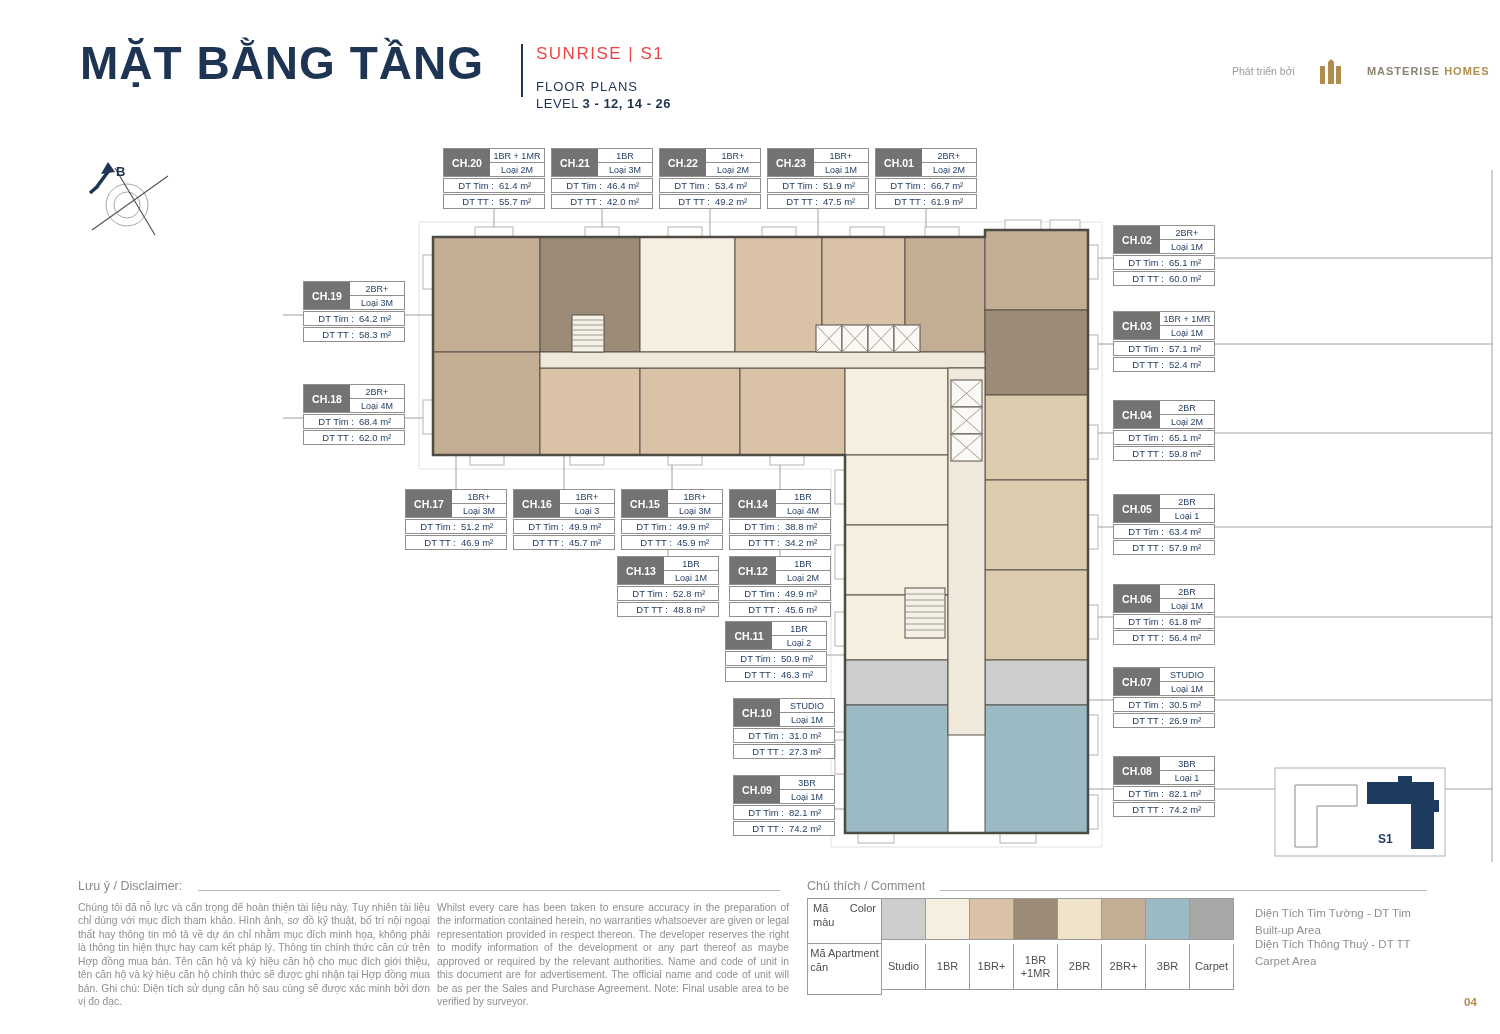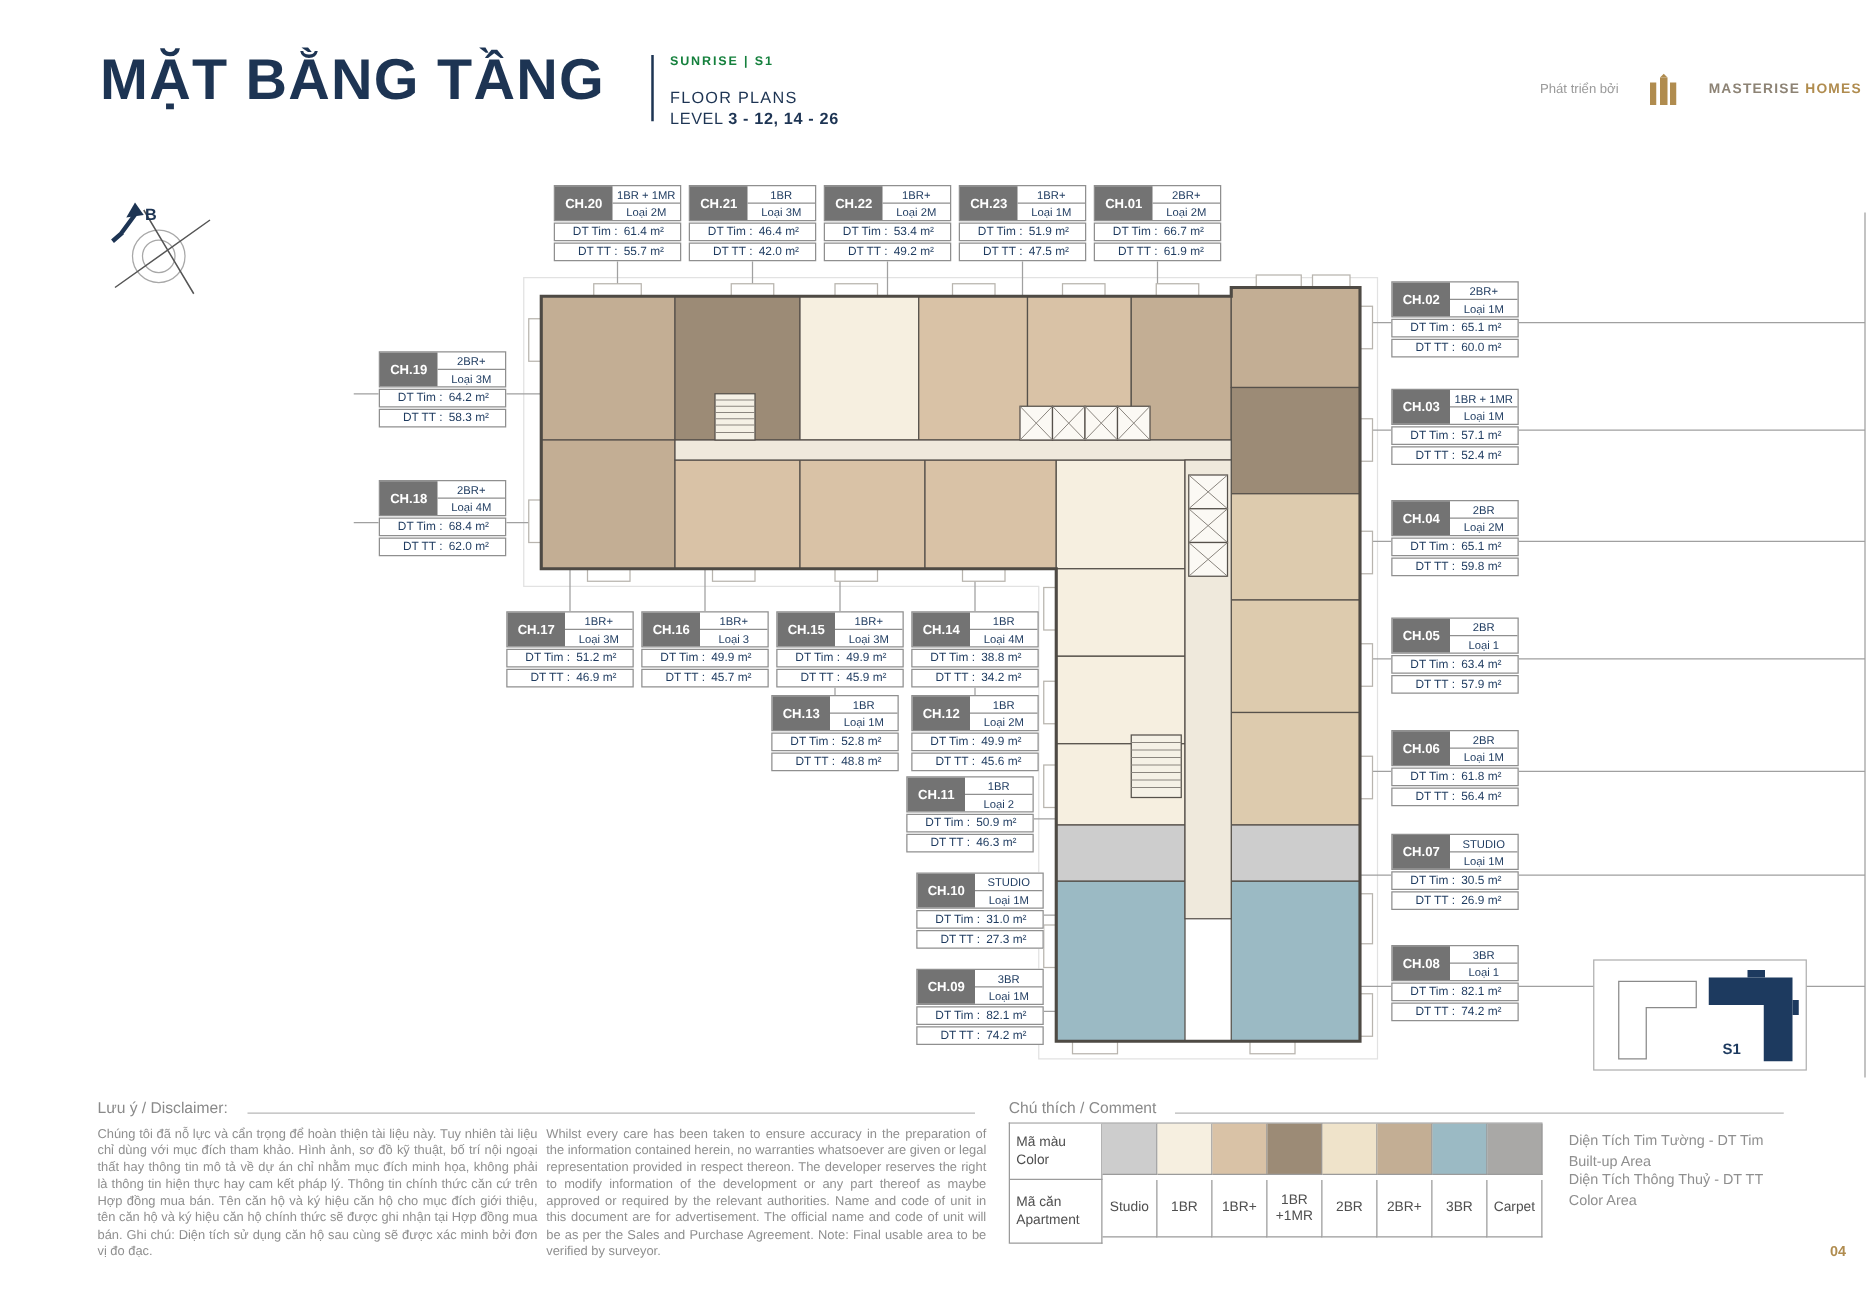--- a/index.html
+++ b/index.html
@@ -3,21 +3,21 @@
 <meta charset="utf-8">
 <style>
   html,body{margin:0;padding:0}
   body{width:1500px;height:1034px;position:relative;background:#fff;
        font-family:"Liberation Sans",sans-serif;overflow:hidden}
   
   .page-title{position:absolute;left:80px;top:36px;font-size:46px;font-weight:800;
               color:#1d3453;letter-spacing:1px;white-space:nowrap}
   .hdr-divider{position:absolute;left:521px;top:44px;width:2px;height:53px;background:#1d3453}
   .hdr-sub{position:absolute;left:536px;top:43px;line-height:1.35}
-  .hdr-project{font-size:10px;font-weight:700;letter-spacing:1.5px;color:#15803d}
+  .hdr-project{font-size:17px;font-weight:400;letter-spacing:1.5px;color:#ef4444}
   .hdr-floorplans{font-size:13px;letter-spacing:1px;color:#1d3453;margin-top:12px}
   .hdr-level{font-size:13px;letter-spacing:.5px;color:#1d3453}
   .hdr-level b{font-weight:700}
   .dev-logo{position:absolute;left:1232px;top:58px;display:flex;align-items:center;gap:24px}
   .dev-prefix{font-size:10.5px;color:#9a9a9a}
   .brand{font-size:11px;font-weight:700;letter-spacing:1px;color:#8d8375;white-space:nowrap}
   .brand .gold{color:#b08c4f}
   
   .unit-card{position:absolute;width:102px;background:#fff;color:#1d3a5f;z-index:3}
   .uc-top{display:flex;border:1px solid #8f8f8f;height:27px;background:#fff}
@@ -34,21 +34,21 @@
   
   .sec-head{position:absolute;font-size:12.5px;color:#8a8a8a;white-space:nowrap}
   .rule{position:absolute;height:1px;background:#b8b8b8}
   .disc{position:absolute;width:352px;font-size:10.3px;line-height:1.31;color:#8f8f8f;
         text-align:justify}
   #legend-table{position:absolute;left:807px;top:898px;display:grid;
                 grid-template-columns:74px repeat(8,44px);
                 border-left:1px solid #9b9b9b;border-top:1px solid #9b9b9b;background:#fff;z-index:2}
   .lg-cell{border-right:1px solid #9b9b9b;border-bottom:1px solid #9b9b9b}
   .lg-head{height:40px;font-size:11px;color:#4f4f4f;padding:2px 5px;display:flex;
-           flex-direction:column;justify-content:center;line-height:1.3;background:#fff}
+           flex-direction:row;justify-content:center;line-height:1.3;background:#fff}
   .lg-head.r2,.lg-name{height:46px}
   .lg-swatch{height:40px}
   .lg-name{font-size:11px;color:#4f4f4f;display:flex;align-items:center;justify-content:center;
            text-align:center;line-height:1.15;padding:0 2px;box-sizing:border-box}
   .area-note{position:absolute;left:1255px;width:230px;font-size:11.5px;color:#8f8f8f;line-height:1.45}
   .page-num{position:absolute;left:1464px;top:996px;font-size:11.5px;font-weight:700;color:#b08c4f}
   svg text{font-family:"Liberation Sans",sans-serif}
 </style>
 </head>
 <body>
@@ -614,16 +614,16 @@
     <div class="lg-cell lg-name">3BR</div>
     <div class="lg-cell lg-name">Carpet</div>
   </div>
 
 <div class="area-note" style="top:905px">
   <div>Diện Tích Tim Tường - DT Tim</div>
   <div>Built-up Area</div>
 </div>
 <div class="area-note" style="top:936px">
   <div>Diện Tích Thông Thuỷ - DT TT</div>
-  <div>Color Area</div>
+  <div>Carpet Area</div>
 </div>
 
 <div class="page-num">04</div>
 
 </body></html>

